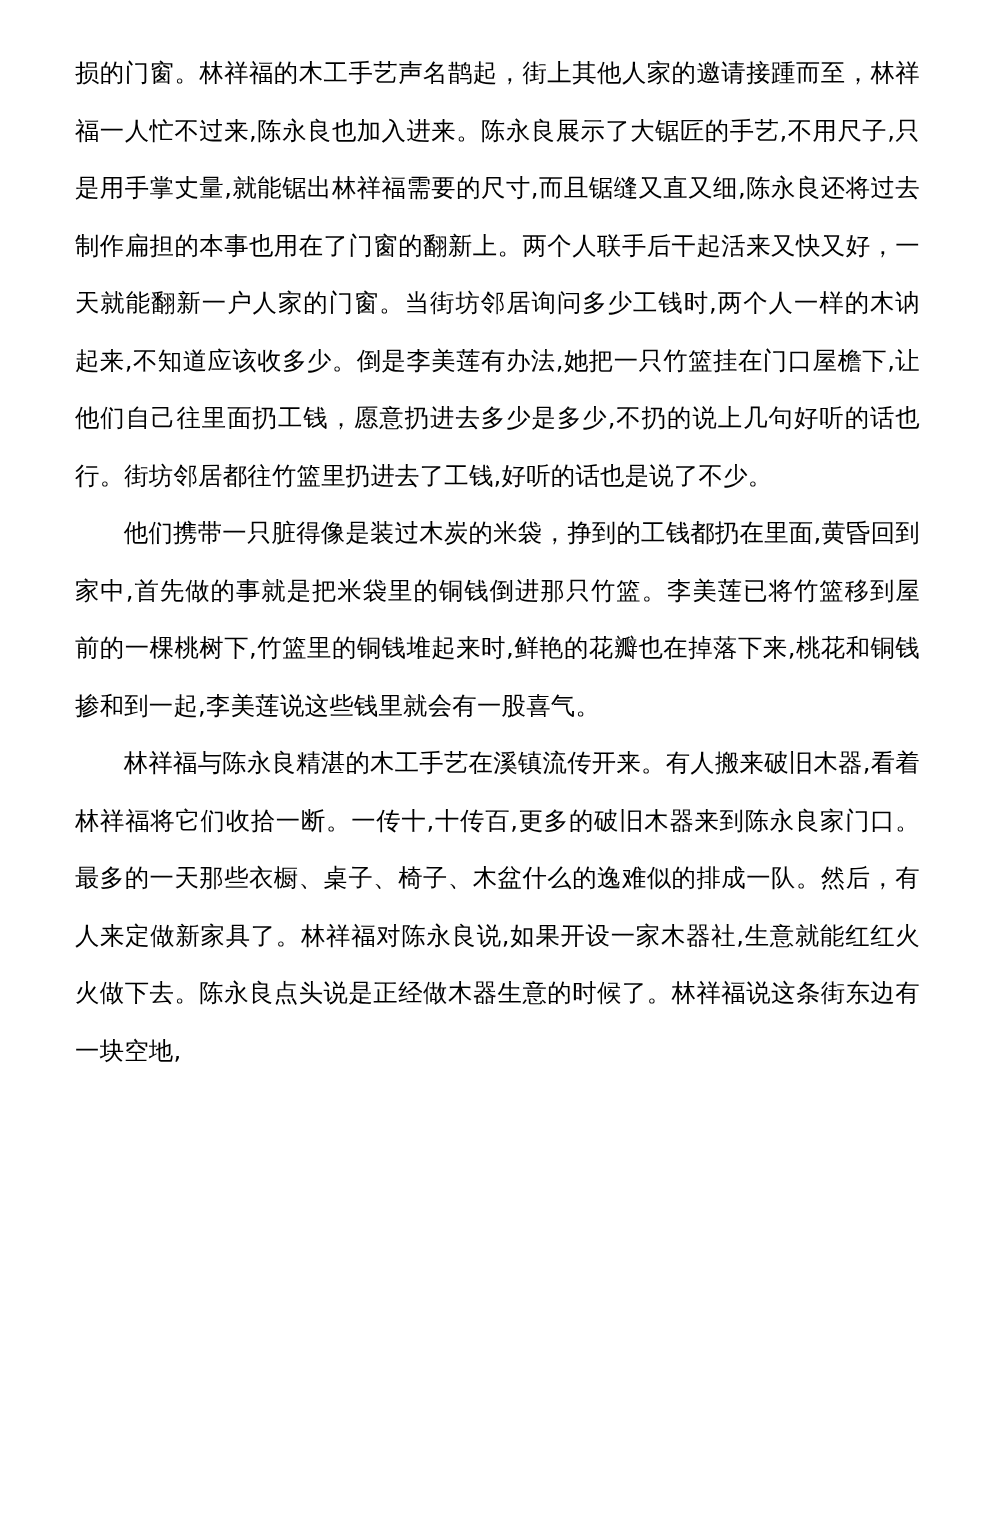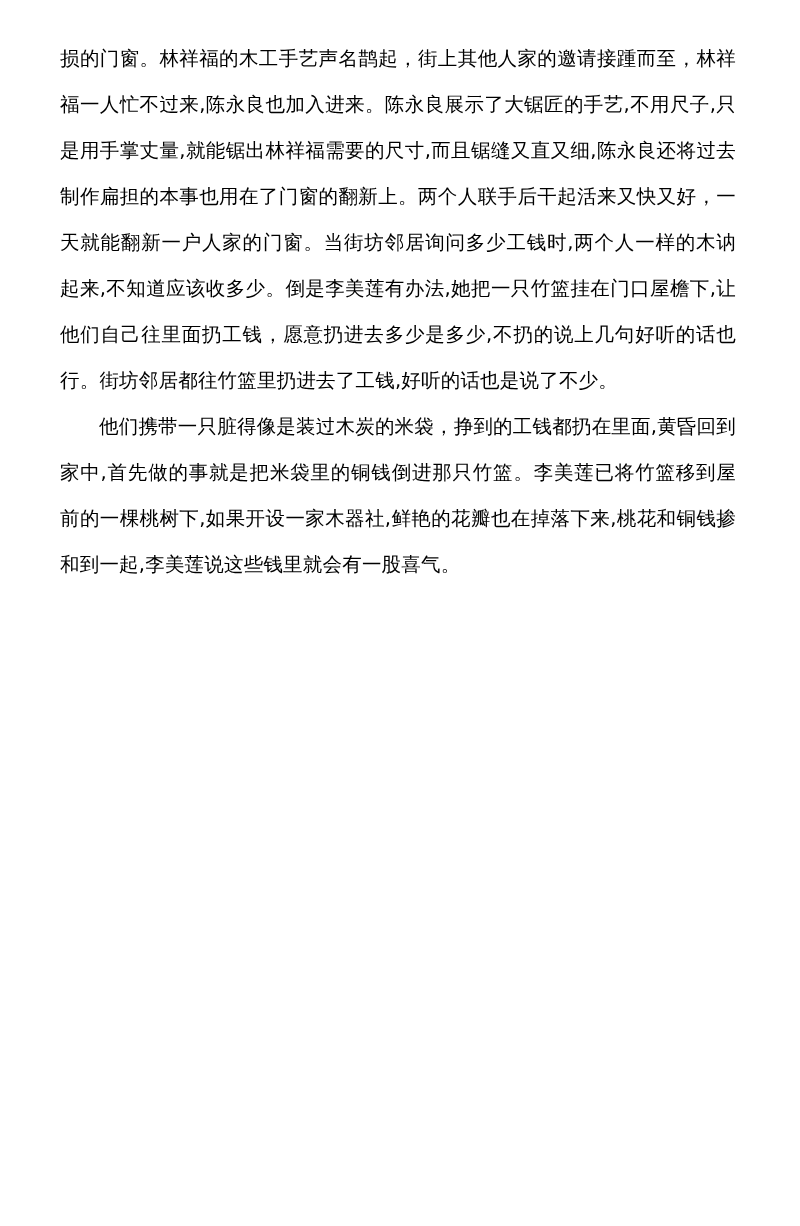--- a/index.html
+++ b/index.html
@@ -39,15 +39,16 @@
   .clip-last {
     overflow: hidden;
   }
 </style>
 </head>
 <body>
 
 <div class="page">
   <div class="body-text">
     <p class="para">损的门窗。林祥福的木工手艺声名鹊起，街上其他人家的邀请接踵而至，林祥福一人忙不过来,陈永良也加入进来。陈永良展示了大锯匠的手艺,不用尺子,只是用手掌丈量,就能锯出林祥福需要的尺寸,而且锯缝又直又细,陈永良还将过去制作扁担的本事也用在了门窗的翻新上。两个人联手后干起活来又快又好，一天就能翻新一户人家的门窗。当街坊邻居询问多少工钱时,两个人一样的木讷起来,不知道应该收多少。倒是李美莲有办法,她把一只竹篮挂在门口屋檐下,让他们自己往里面扔工钱，愿意扔进去多少是多少,不扔的说上几句好听的话也行。街坊邻居都往竹篮里扔进去了工钱,好听的话也是说了不少。</p>
-    <p class="para indent">他们携带一只脏得像是装过木炭的米袋，挣到的工钱都扔在里面,黄昏回到家中,首先做的事就是把米袋里的铜钱倒进那只竹篮。李美莲已将竹篮移到屋前的一棵桃树下,如果开设一家木器社,鲜艳的花瓣也在掉落下来,桃花和铜钱掺和到一起,李美莲说这些钱里就会有一股喜气。</p>
+    <p class="para indent">他们携带一只脏得像是装过木炭的米袋，挣到的工钱都扔在里面,黄昏回到家中,首先做的事就是把米袋里的铜钱倒进那只竹篮。李美莲已将竹篮移到屋前的一棵桃树下,竹篮里的铜钱堆起来时,鲜艳的花瓣也在掉落下来,桃花和铜钱掺和到一起,李美莲说这些钱里就会有一股喜气。</p>
+    <p class="para indent clip-last">林祥福与陈永良精湛的木工手艺在溪镇流传开来。有人搬来破旧木器,看着林祥福将它们收拾一断。一传十,十传百,更多的破旧木器来到陈永良家门口。最多的一天那些衣橱、桌子、椅子、木盆什么的逸难似的排成一队。然后，有人来定做新家具了。林祥福对陈永良说,如果开设一家木器社,生意就能红红火火做下去。陈永良点头说是正经做木器生意的时候了。林祥福说这条街东边有一块空地,</p>
   </div>
 </div>
 
 </body></html>

